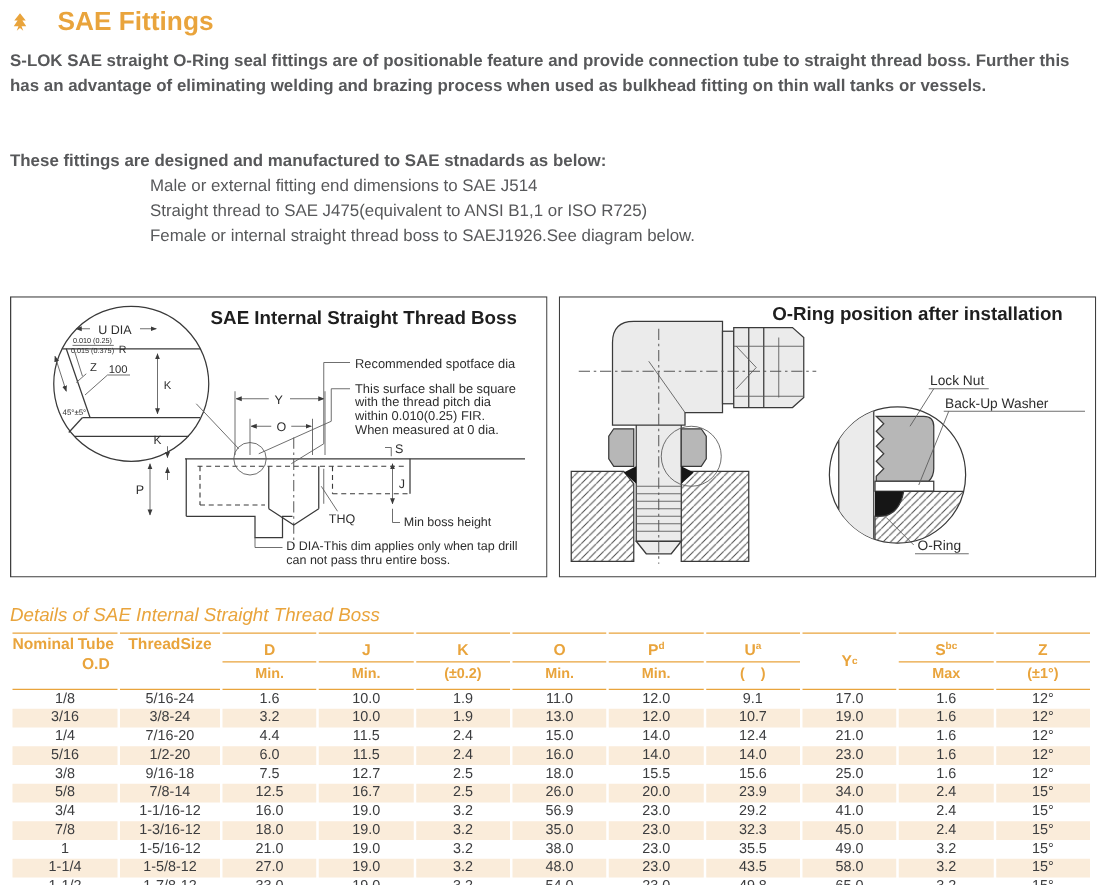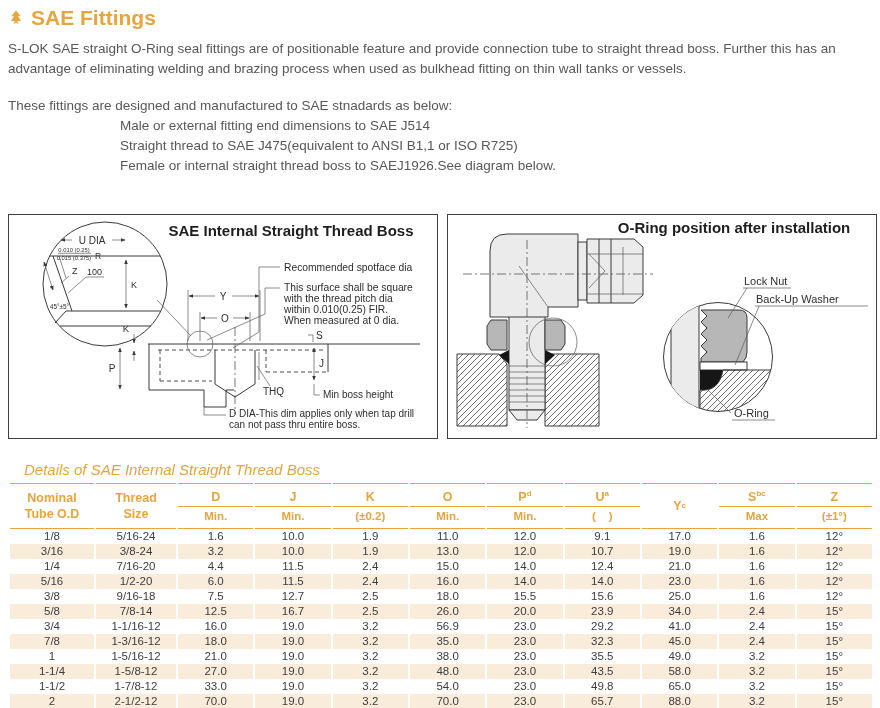--- a/index.html
+++ b/index.html
@@ -11,50 +11,50 @@
   }
   *{box-sizing:border-box;}
   html,body{margin:0;padding:0;background:#fff;}
   body{
     width:880px;height:708px;overflow:hidden;
     font-family:"Liberation Sans","DejaVu Sans",sans-serif;
     color:var(--body-text);
   }
   .page{padding:3px 8px 0 8px;}
   h1.title{
-    margin:3px 0 9px 0;display:flex;align-items:center;gap:7px;
+    margin:3px 0 9px 0;display:flex;align-items:center;gap:22px;
     font-size:21px;font-weight:bold;color:var(--accent);letter-spacing:0;
   }
   .logo-mark{width:16px;height:16px;flex:0 0 auto;}
-  p.intro{margin:0;width:866px;font-size:13.5px;line-height:20px;}
-  p.std-intro{margin:17px 0 0 0;font-size:13.5px;line-height:20px;}
+  p.intro{margin:0;width:866px;font-size:13.5px;line-height:20px;font-weight:bold;}
+  p.std-intro{margin:40px 0 0 0;font-size:13.5px;line-height:20px;font-weight:bold;}
   .std-list{margin:0 0 0 112px;font-size:13.5px;line-height:20px;}
   .diagrams{display:flex;gap:9px;margin-top:38px;}
   .dbox{width:430px;height:225px;}
   .dbox svg{display:block;width:430px;height:225px;}
   .caption{
-    margin:22px 0 5px 16px;font-size:15px;font-style:italic;color:var(--accent);
+    margin:22px 0 5px 0;font-size:15px;font-style:italic;color:var(--accent);
   }
   table.dim{
     width:866px;border-collapse:separate;border-spacing:2px 0;table-layout:fixed;
   }
   table.dim th{
     padding:0;vertical-align:middle;
     border-top:1px solid var(--accent);border-bottom:1px solid var(--accent);
   }
   .th-top{
     font-weight:bold;color:var(--accent);font-size:12.5px;text-align:center;
     padding:4px 0 2px 0;border-bottom:1px solid var(--accent);
   }
   .th-sub{
     font-weight:bold;color:var(--accent);font-size:11.5px;text-align:center;
     padding:3px 0 4px 0;white-space:pre;
   }
   .th-two{
-    height:44px;display:flex;flex-direction:column;justify-content:center;
+    height:44px;display:flex;flex-direction:row;justify-content:center;
     font-weight:bold;color:var(--accent);font-size:12.5px;line-height:16px;text-align:center;
   }
   .th-single{
     height:44px;display:flex;align-items:center;justify-content:center;
     font-weight:bold;color:var(--accent);font-size:12.5px;
   }
   sup.hdr{font-size:8px;line-height:0;vertical-align:super;}
   table.dim td{
     text-align:center;font-size:11.5px;color:var(--cell-text);
     padding:1px 0;height:13px;line-height:13px;

